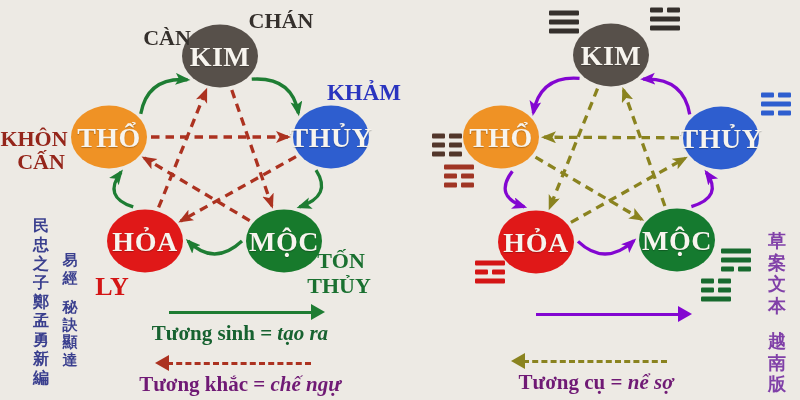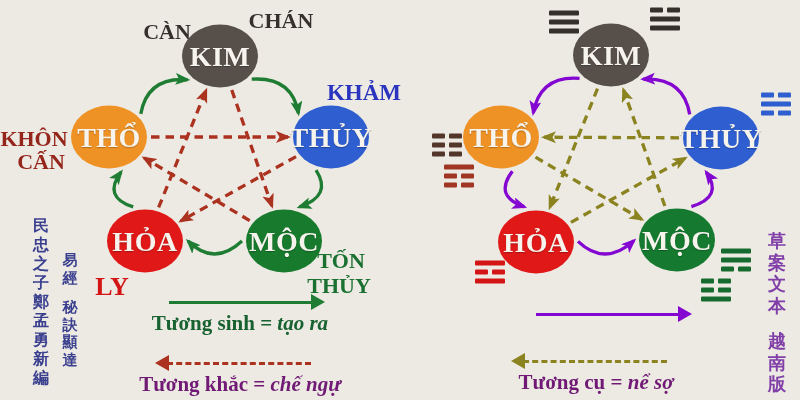--- a/index.html
+++ b/index.html
@@ -77,29 +77,29 @@
       </div>
       <div class="element" style="left: 284px; top: 241px; background: rgb(23, 122, 44);">
         <span>MỘC</span>
       </div>
       <div class="element" style="left: 145px; top: 241px; background: rgb(224, 24, 24);">
         <span>HỎA</span>
       </div>
       <div class="element" style="left: 109px; top: 137px; background: rgb(239, 146, 37);">
         <span>THỔ</span>
       </div>
-      <div class="dlabel" style="left: 167px; top: 32px; color: rgb(53, 48, 44); font-size: 22px;">CÀN</div>
+      <div class="dlabel" style="left: 167px; top: 38px; color: rgb(53, 48, 44); font-size: 22px;">CÀN</div>
       <div class="dlabel" style="left: 281px; top: 21px; color: rgb(53, 48, 44); font-size: 22px;">CHÁN</div>
       <div class="dlabel" style="left: 364px; top: 93px; color: rgb(42, 52, 191); font-size: 23px;">KHẢM</div>
       <div class="dlabel" style="left: 34px; top: 139px; color: rgb(149, 38, 27); font-size: 22px;">KHÔN</div>
       <div class="dlabel" style="left: 41px; top: 162px; color: rgb(149, 38, 27); font-size: 22px;">CẤN</div>
       <div class="dlabel" style="left: 112px; top: 287px; color: rgb(212, 21, 21); font-size: 26px;">LY</div>
       <div class="dlabel" style="left: 341px; top: 261px; color: rgb(26, 112, 48); font-size: 22px;">TỐN</div>
       <div class="dlabel" style="left: 339px; top: 286px; color: rgb(26, 112, 48); font-size: 22px;">THỦY</div>
-      <div class="legend" style="left: 240px; top: 295px; width: 230px;">
+      <div class="legend" style="left: 240px; top: 305px; width: 230px;">
         <div class="larrow">
           <div class="lline" style="border-top: 3.6px solid rgb(30, 125, 51); right: 42px;"></div>
           <div class="ltri" style="right: 30px; border-left: 14px solid rgb(30, 125, 51);"></div>
         </div>
         <div class="ltext" style="color: rgb(23, 98, 48);"><span>Tương sinh =</span> <span class="it">tạo ra</span></div>
       </div>
       <div class="legend" style="left: 240px; top: 356px; width: 230px;">
         <div class="larrow">
           <div class="lline" style="border-top: 3.6px dashed rgb(172, 50, 32); left: 42px;"></div>
           <div class="ltri" style="left: 30px; border-right: 14px solid rgb(172, 50, 32);"></div>

